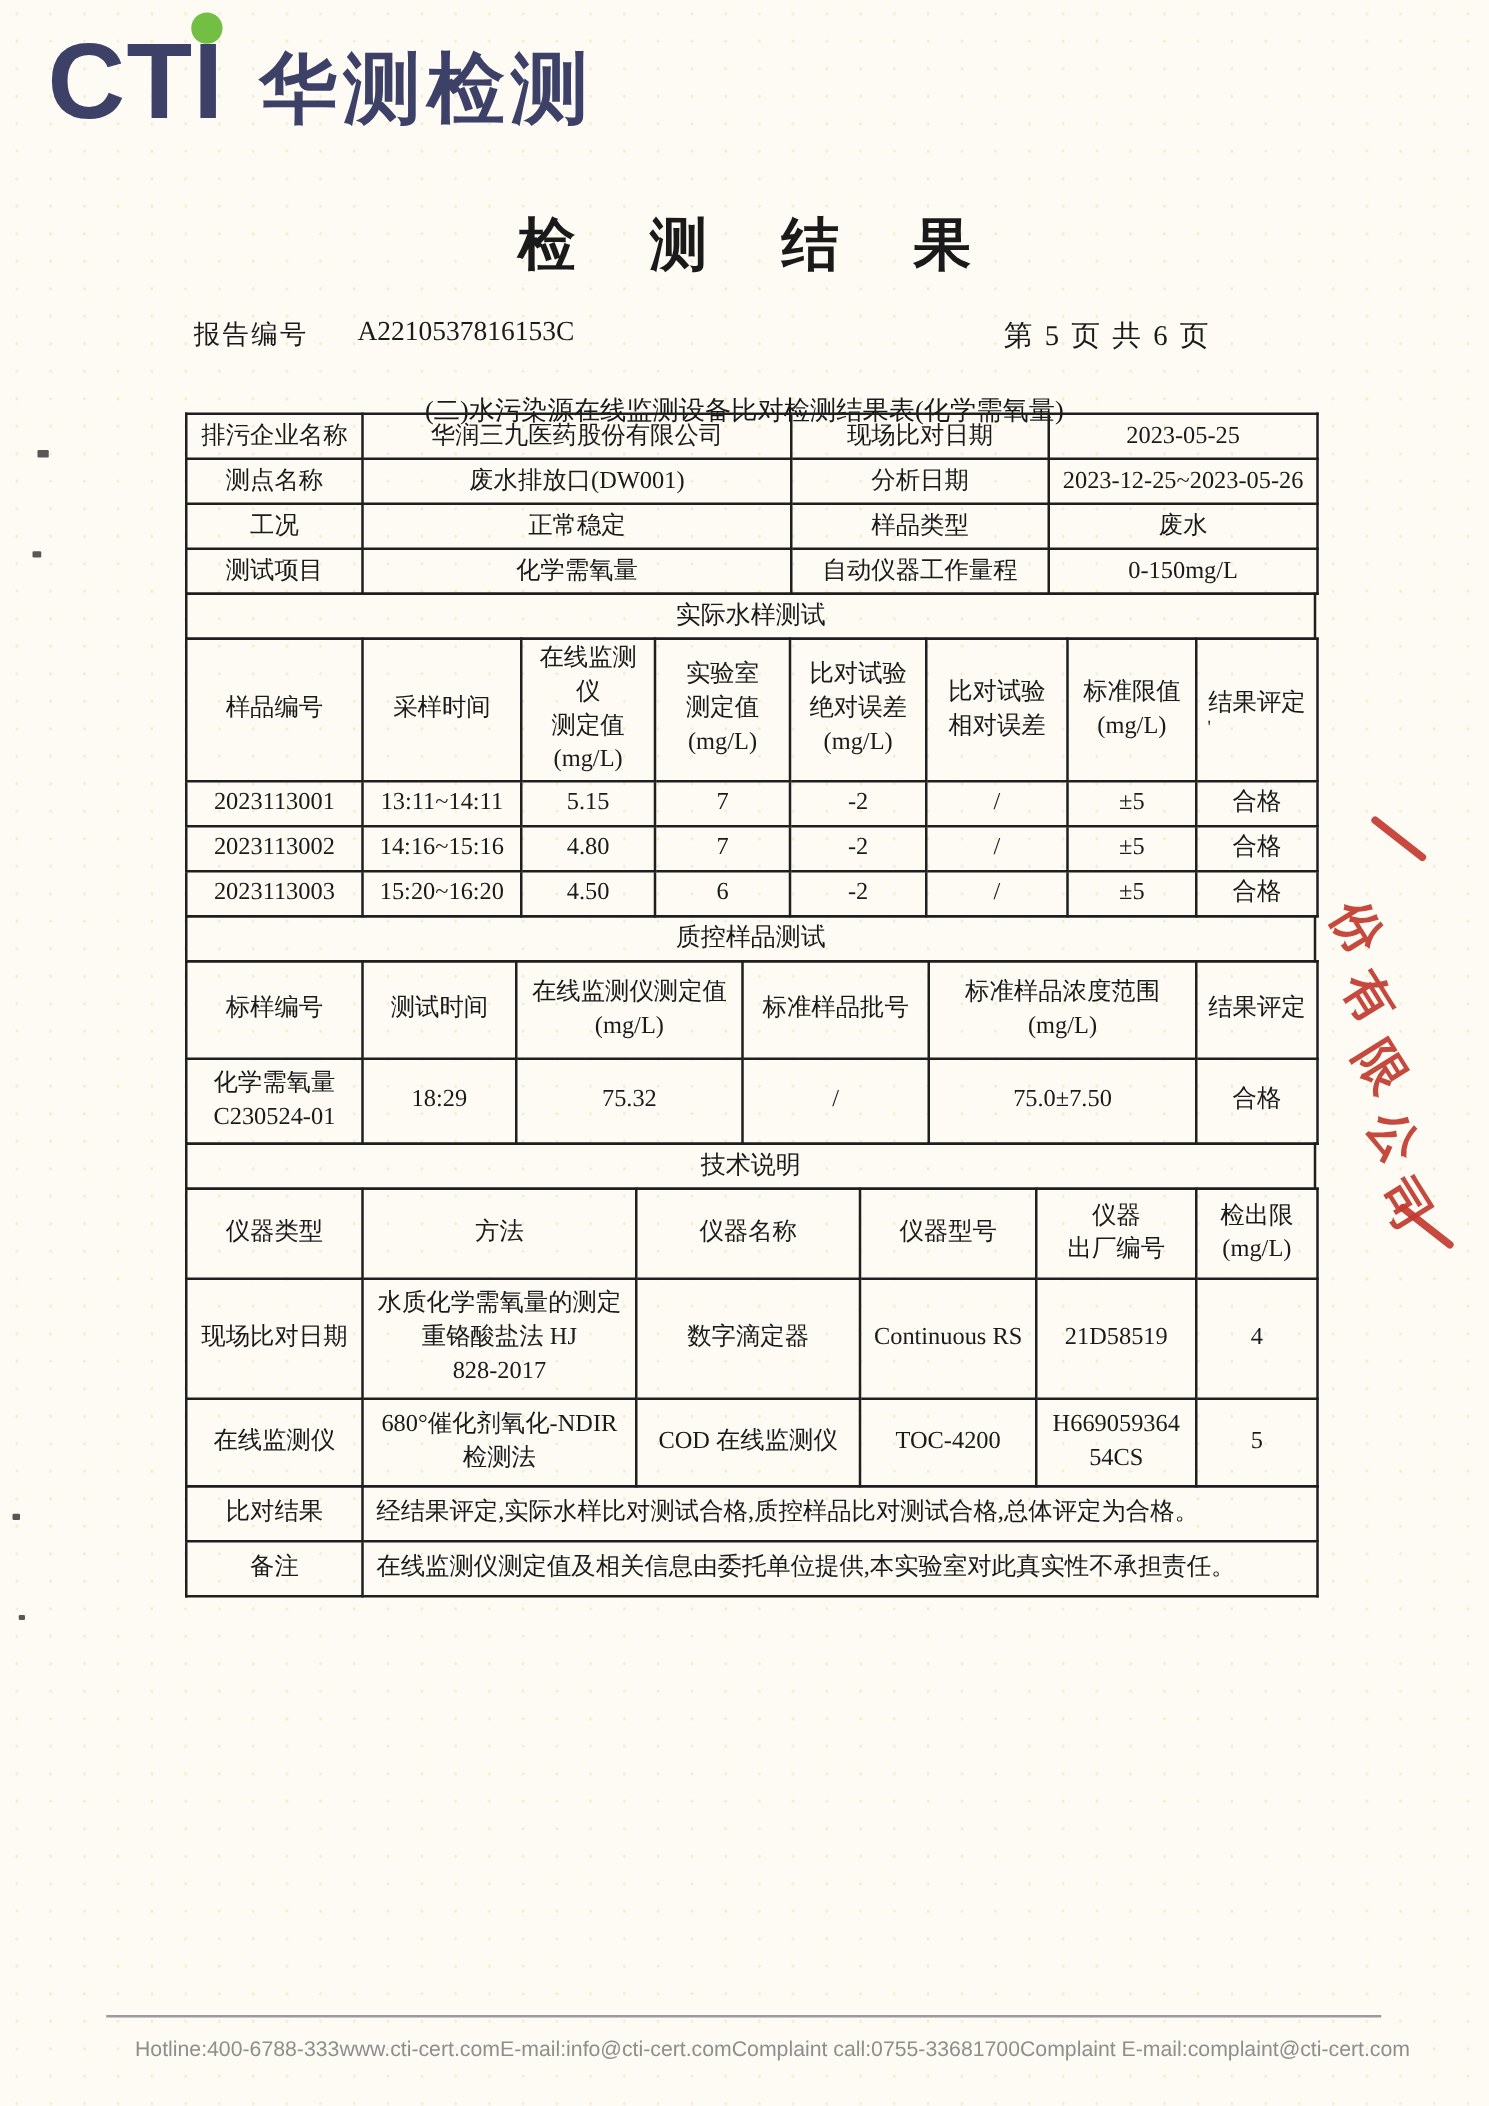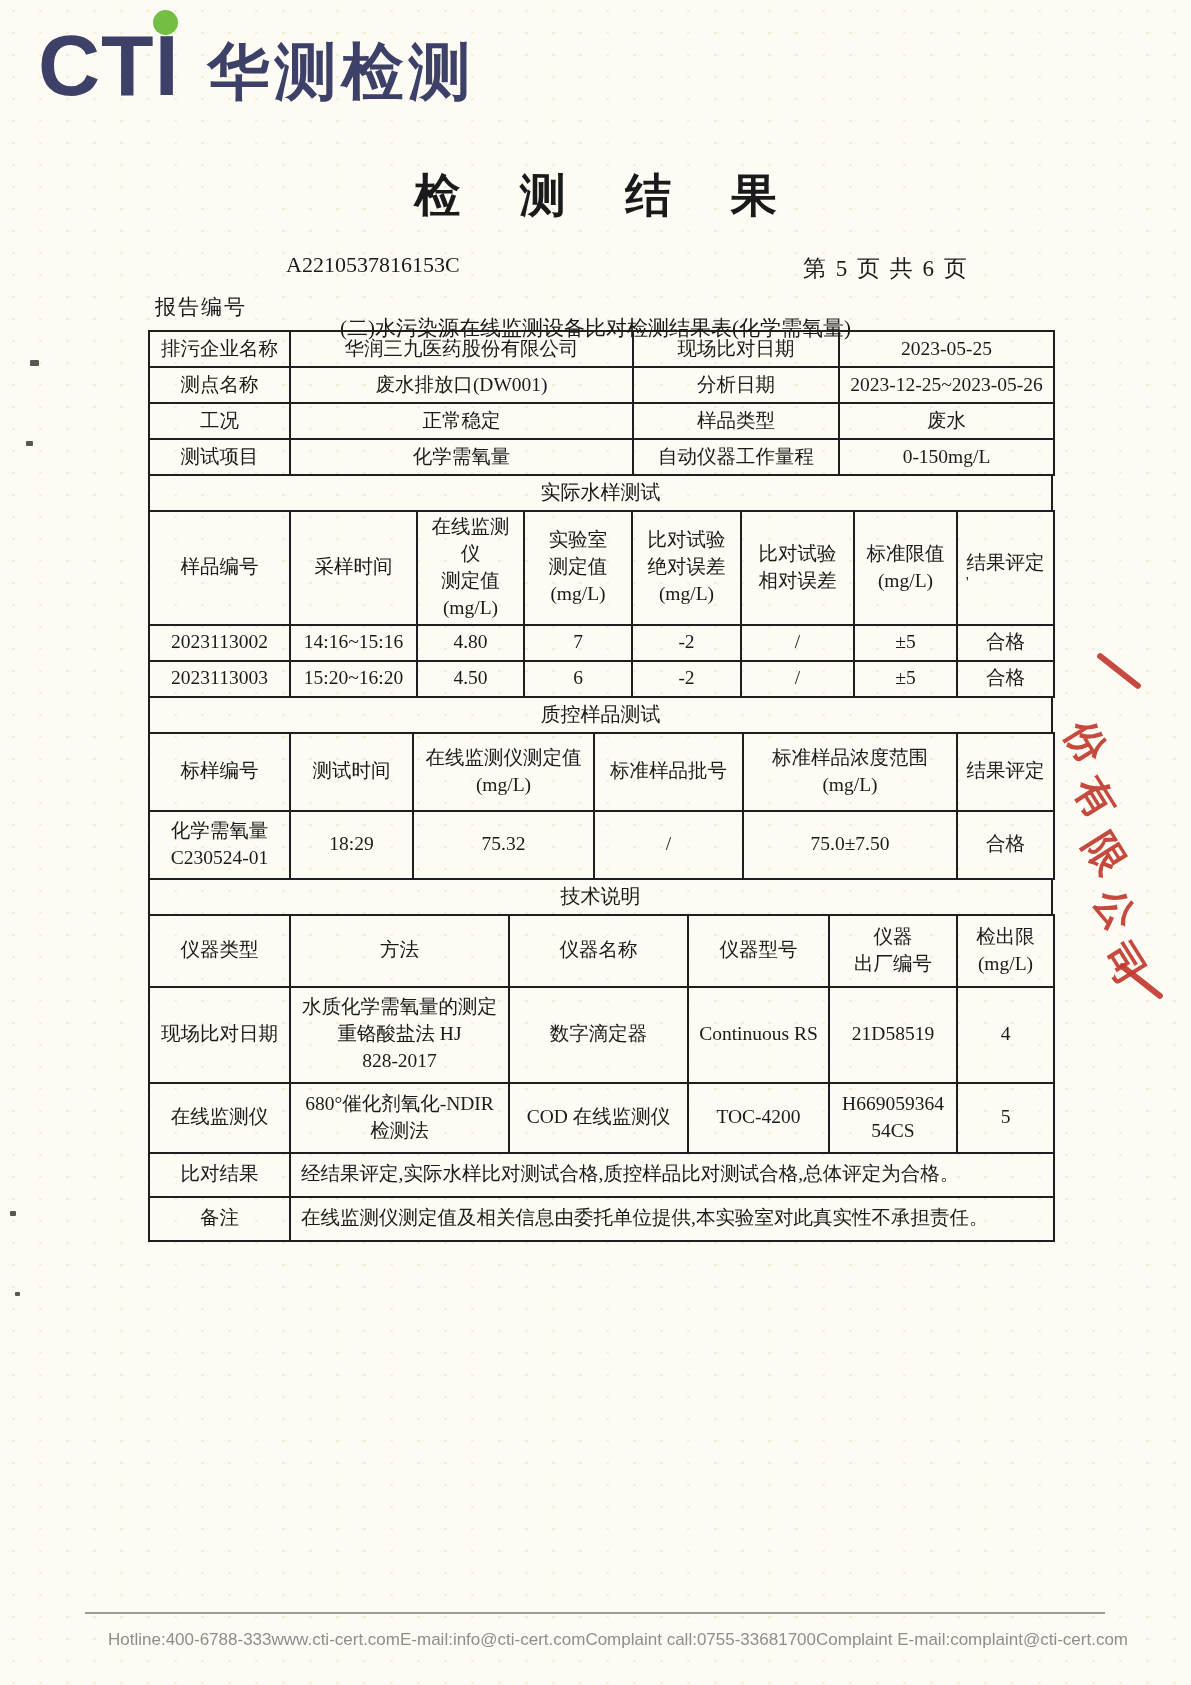--- a/index.html
+++ b/index.html
@@ -13,21 +13,21 @@
   
   .logo{position:absolute;left:38px;top:26px;display:flex;align-items:flex-end;gap:28px;}
   .logo-cti{position:relative;font-family:"Liberation Sans","DejaVu Sans",sans-serif;
     font-weight:900;font-size:86px;line-height:.92;color:#3d4168;letter-spacing:1px;}
   .logo-dot{position:absolute;right:2px;top:-16px;width:25px;height:25px;border-radius:50%;background:#72bf44;}
   .logo-cn{font-family:"Liberation Sans","DejaVu Sans",sans-serif;font-weight:700;
     font-size:62px;line-height:1;color:#3d4168;letter-spacing:5px;padding-bottom:2px;}
   
   .title{position:absolute;left:0;top:165px;width:100%;text-align:center;
     font-size:46px;font-weight:700;letter-spacing:24px;text-indent:24px;}
-  .report-label{position:absolute;left:155px;top:253px;font-size:21px;letter-spacing:2px;margin-top:40px;}
+  .report-label{position:absolute;left:155px;top:253px;font-size:21px;letter-spacing:2px;}
   .report-number{position:absolute;left:286px;top:252px;font-size:22px;}
   .page-indicator{position:absolute;left:803px;top:253px;font-size:23px;letter-spacing:2px;}
   .subtitle{position:absolute;left:0;top:314px;width:100%;text-align:center;font-size:21px;font-weight:500;}
   
   .tablewrap{position:absolute;left:148px;top:330px;width:905px;}
   table{border-collapse:collapse;table-layout:fixed;width:905px;margin-top:-2px;}
   table:first-child{margin-top:0;}
   td{border:2px solid #1f1f1f;text-align:center;vertical-align:middle;
      font-size:19.5px;line-height:1.38;padding:2px 4px;white-space:pre-line;overflow:hidden;}
   .sec td{height:30px;font-size:20px;}
@@ -147,20 +147,30 @@
         <td>比对试验
 相对误差</td>
         <td>标准限值
 (mg/L)</td>
         <td>
           <span>结果评定</span>
           <span class="stray">'</span>
         </td>
       </tr>
       <tr class="h-data">
+        <td>2023113001</td>
+        <td>13:11~14:11</td>
+        <td>5.15</td>
+        <td>7</td>
+        <td>-2</td>
+        <td>/</td>
+        <td>±5</td>
+        <td>合格</td>
+      </tr>
+      <tr class="h-data">
         <td>2023113002</td>
         <td>14:16~15:16</td>
         <td>4.80</td>
         <td>7</td>
         <td>-2</td>
         <td>/</td>
         <td>±5</td>
         <td>合格</td>
       </tr>
       <tr class="h-data">

